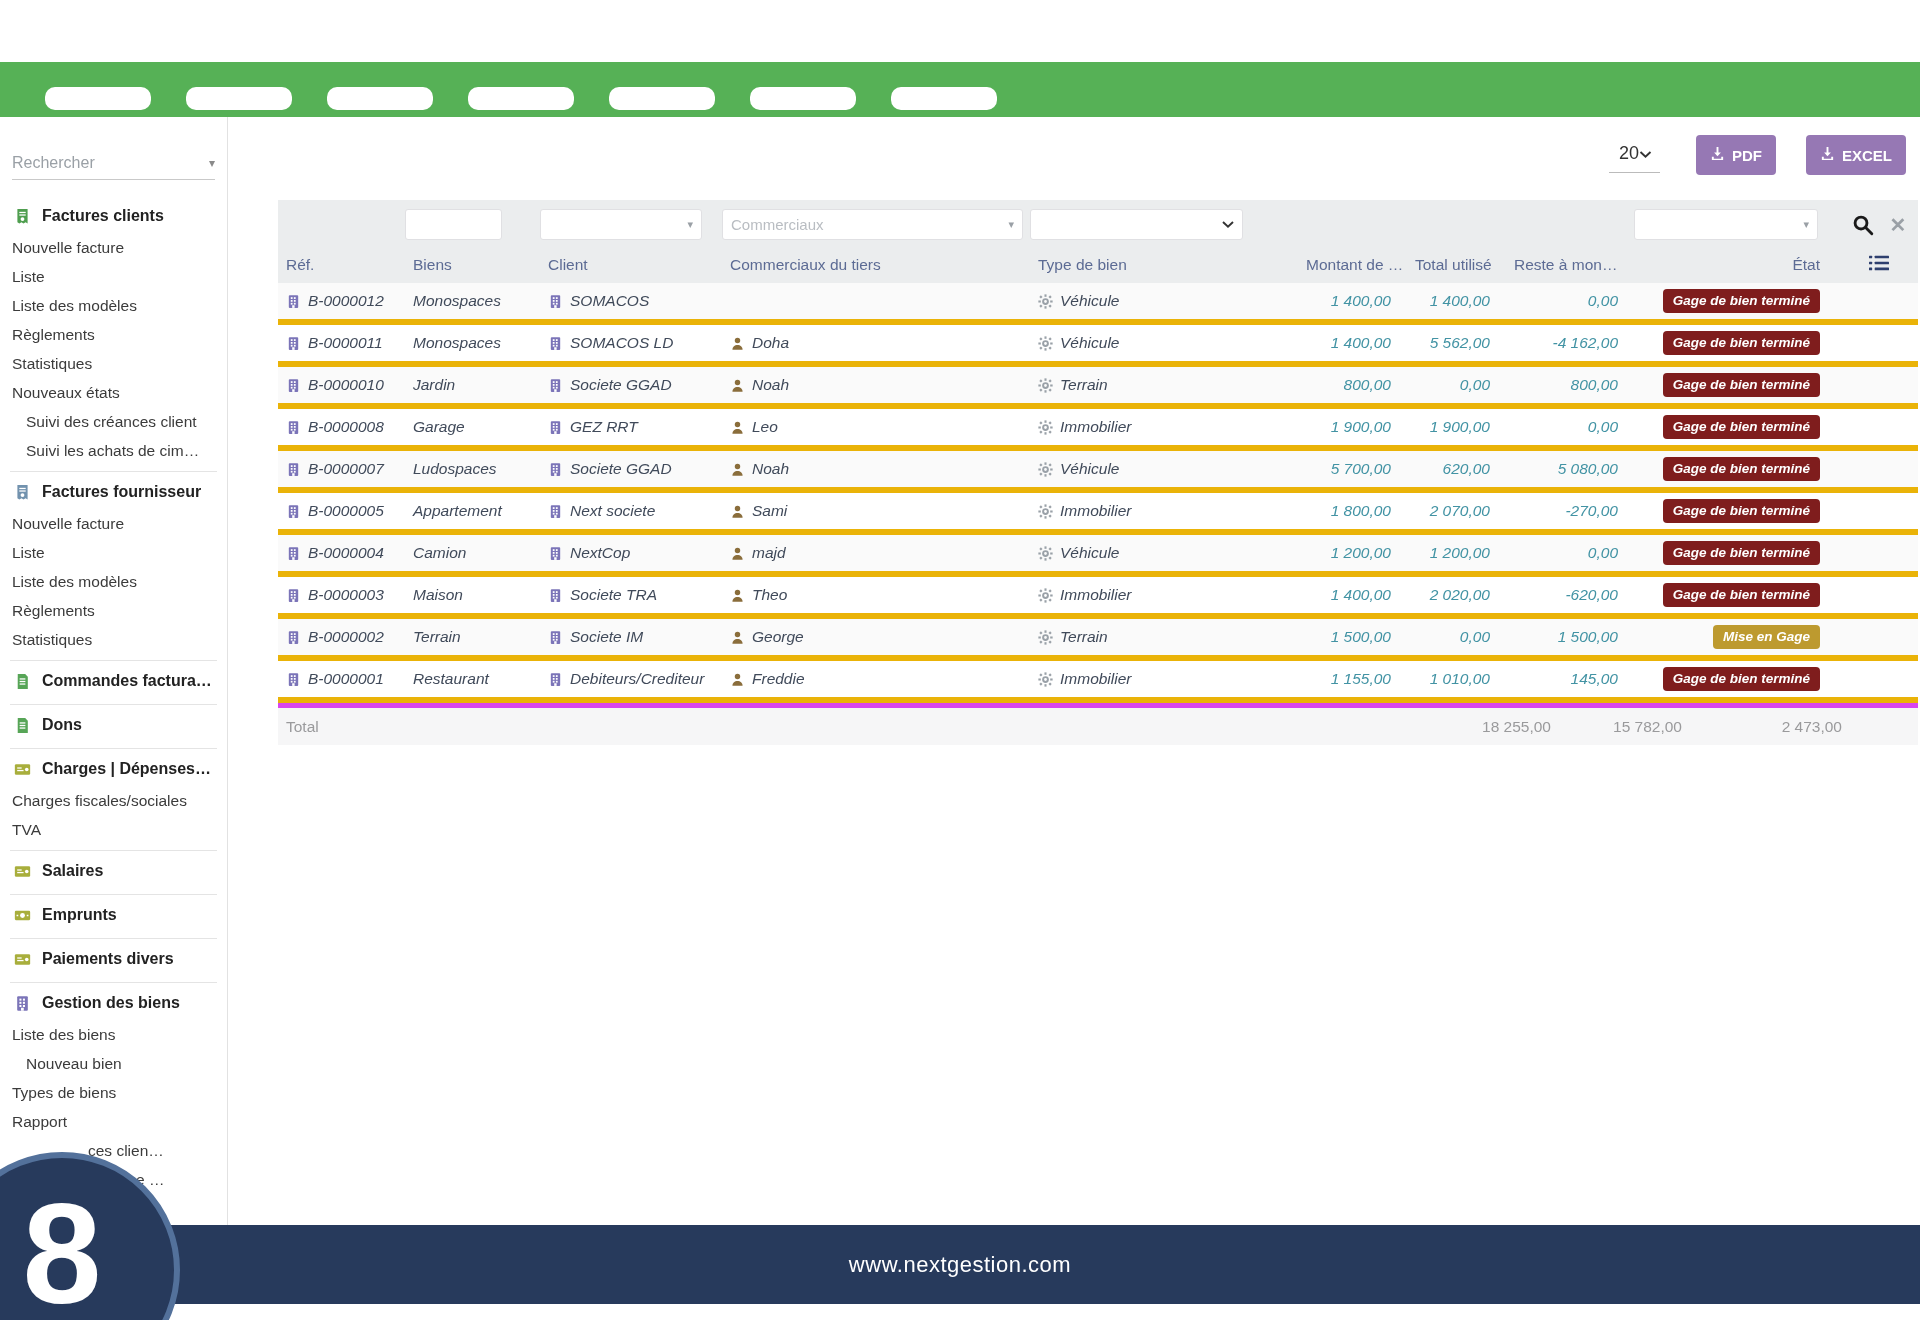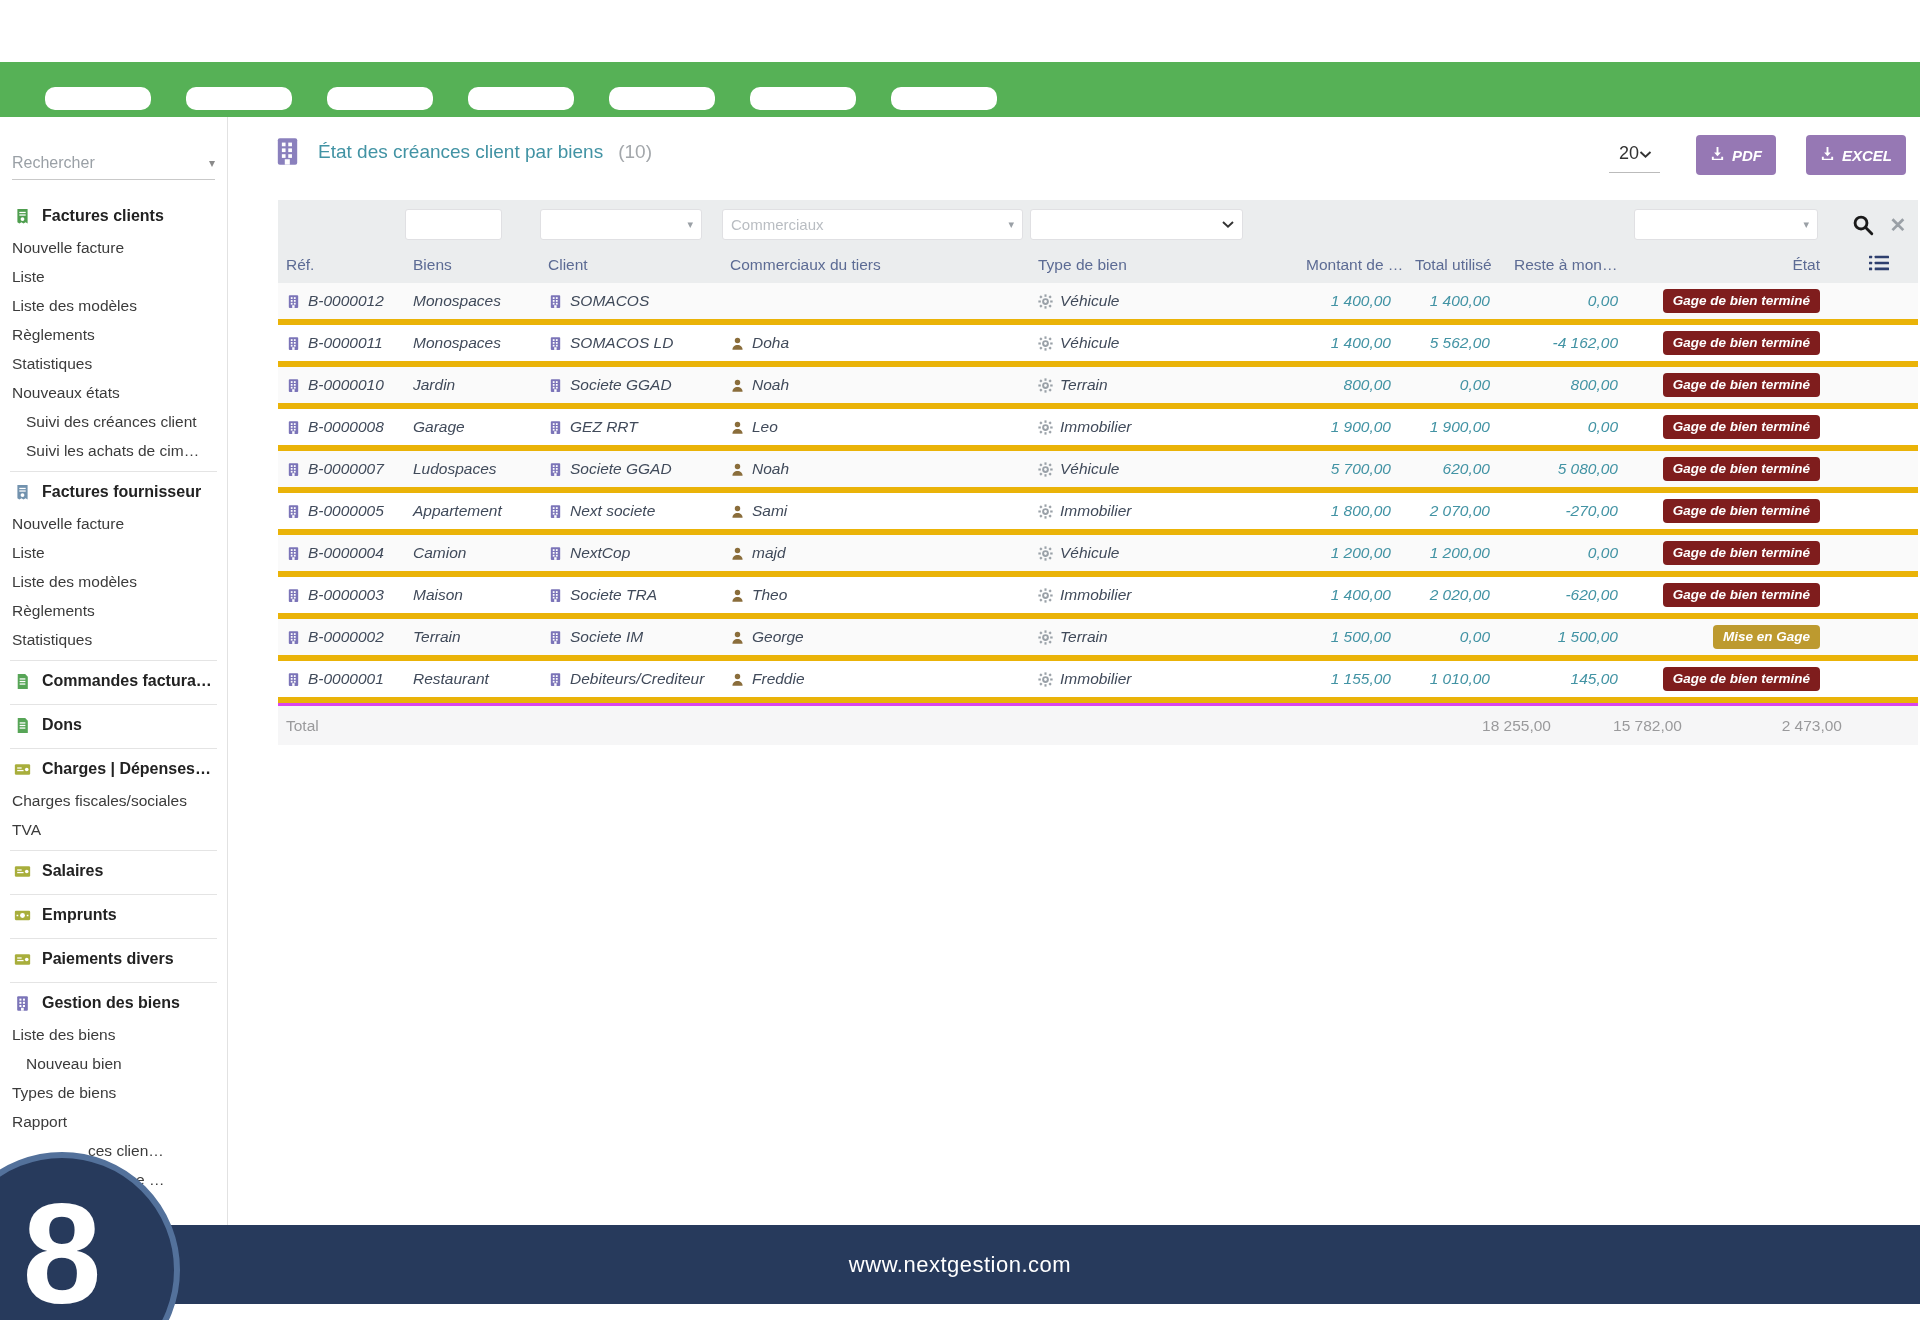--- a/index.html
+++ b/index.html
@@ -43,21 +43,21 @@
   .page-head { position:relative; height:83px; }
   .ph-title { position:absolute; left:43px; top:19px; display:flex; align-items:center; gap:15px; }
   .ph-title .b-ic svg { width:31px; height:31px; display:block; }
   .ph-title h1 { font-size:19px; font-weight:normal; color:#4293a4; }
   .ph-title .count { font-size:19px; color:#a3a7ab; }
   .ph-actions { position:absolute; right:14px; top:18px; display:flex; align-items:center; }
   .pagesize { display:flex; align-items:center; border-bottom:1px solid #bbb;
     padding:6px 8px 8px 10px; font-size:18px; color:#333; cursor:pointer; }
   .pagesize svg { width:13px; height:8px; }
   .btn { display:flex; align-items:center; gap:7px; background:#9678b4; color:#fff; font-weight:bold;
-    font-size:15px; border:none; border-radius:4px; height:40px; padding:0 14px; cursor:pointer;font-style:italic; }
+    font-size:15px; border:none; border-radius:4px; height:40px; padding:0 14px; cursor:pointer; }
   .btn svg { width:15px; height:15px; }
   .btn.pdf { margin-left:36px; }
   .btn.excel { margin-left:30px; }
 
   
   .table { margin-left:49px; width:1640px; font-size:15.5px; }
   .grid { display:grid; grid-template-columns:127px 135px 182px 308px 268px 109px 99px 128px 206px 78px; }
   .frow { background:#ebedee; padding:9px 0 6px 0; align-items:center; }
   .fctl { background:#fff; border:1px solid #e0e0e3; border-radius:3px; height:31px; display:flex;
     align-items:center; padding:0 8px; color:#b9bdc2; font-size:15px; cursor:pointer; }
@@ -76,21 +76,21 @@
   .trow { height:42px; align-items:center; border-bottom:6px solid #eab308; background:#fff; cursor:pointer;font-style:italic; }
   .trow:nth-child(odd) { background:#fafafa; }
   .cell { padding:0 8px; display:flex; align-items:center; gap:7px; white-space:nowrap; overflow:hidden;
     color:#404a5a; }
   .cell .ic svg { width:15px; height:15px; display:block; }
   .cell.num { display:block; text-align:right; padding-right:16px; color:#4293a4; }
   .cell.etat { justify-content:flex-end; padding-right:20px; }
   .badge { border-radius:4px; padding:4px 10px 5px 10px; font-size:13.5px; font-weight:bold; color:#fff; }
   .badge.done { background:#7f1d1d; }
   .badge.gage { background:#bd9a2f; }
-  .totrow { height:42px; align-items:center; background:#f6f6f7; border-top:3px solid #d946ef;
+  .totrow { height:42px; align-items:center; background:#f6f6f7; border-top:5px solid #d946ef;
     color:#9a9a9c;gap:32px; }
   .totrow .cell { color:#9a9a9c; }
 
   
   .footer { position:absolute; left:0; top:1225px; width:1920px; height:79px; background:#273a5c;
     display:flex; align-items:center; justify-content:center; }
   .footer .url { color:#fff; font-size:22px; letter-spacing:0.5px; }
   .page-circle { position:absolute; left:-56px; top:1152px; width:236px; height:236px; border-radius:50%;
     background:#273a5c; border:6px solid #53719b; display:flex; align-items:center; justify-content:center; }
   .page-circle .digit { color:#fff; font-size:142px; font-weight:600; transform:translateY(-16px); }
@@ -267,36 +267,20 @@
           <div class="side-item">Types de biens</div>
           <div class="side-item">Rapport</div>
           <div class="side-item occ1">ces clien…</div>
           <div class="side-item occ2">mise …</div>
         </div>
       </div>
   </div>
 
   <div class="main">
     <div class="page-head">
-      <div class="ph-title">
-        <span class="b-ic">
-            <svg viewBox="0 0 16 16">
-              <rect x="3" y="1.2" width="10" height="13.6" rx="1" fill="#8a80bd"></rect>
-              <rect x="5.1" y="3.4" width="1.9" height="1.9" fill="#fff"></rect>
-              <rect x="8.4" y="3.4" width="1.9" height="1.9" fill="#fff"></rect>
-              <rect x="5.1" y="6.4" width="1.9" height="1.9" fill="#fff"></rect>
-              <rect x="8.4" y="6.4" width="1.9" height="1.9" fill="#fff"></rect>
-              <rect x="5.1" y="9.4" width="1.9" height="1.9" fill="#fff"></rect>
-              <rect x="8.4" y="9.4" width="1.9" height="1.9" fill="#fff"></rect>
-              <rect x="6.6" y="12" width="2.6" height="2.8" fill="#fff"></rect>
-            </svg>
-          </span>
-        <h1>État des créances client par biens</h1>
-        <span class="count">(10)</span>
-      </div>
       <div class="ph-actions">
         <div class="pagesize">
           <span>20</span>
           <span><svg viewBox="0 0 12 8" fill="none" stroke="#333" stroke-width="1.9">
                 <path d="M1 1l5 4.8L11 1"></path>
               </svg></span>
         </div>
         <button class="btn pdf">
           <span><svg viewBox="0 0 16 16" fill="#fff">
                 <path d="M7 1h2v6h2.6L8 11 4.4 7H7z"></path>

